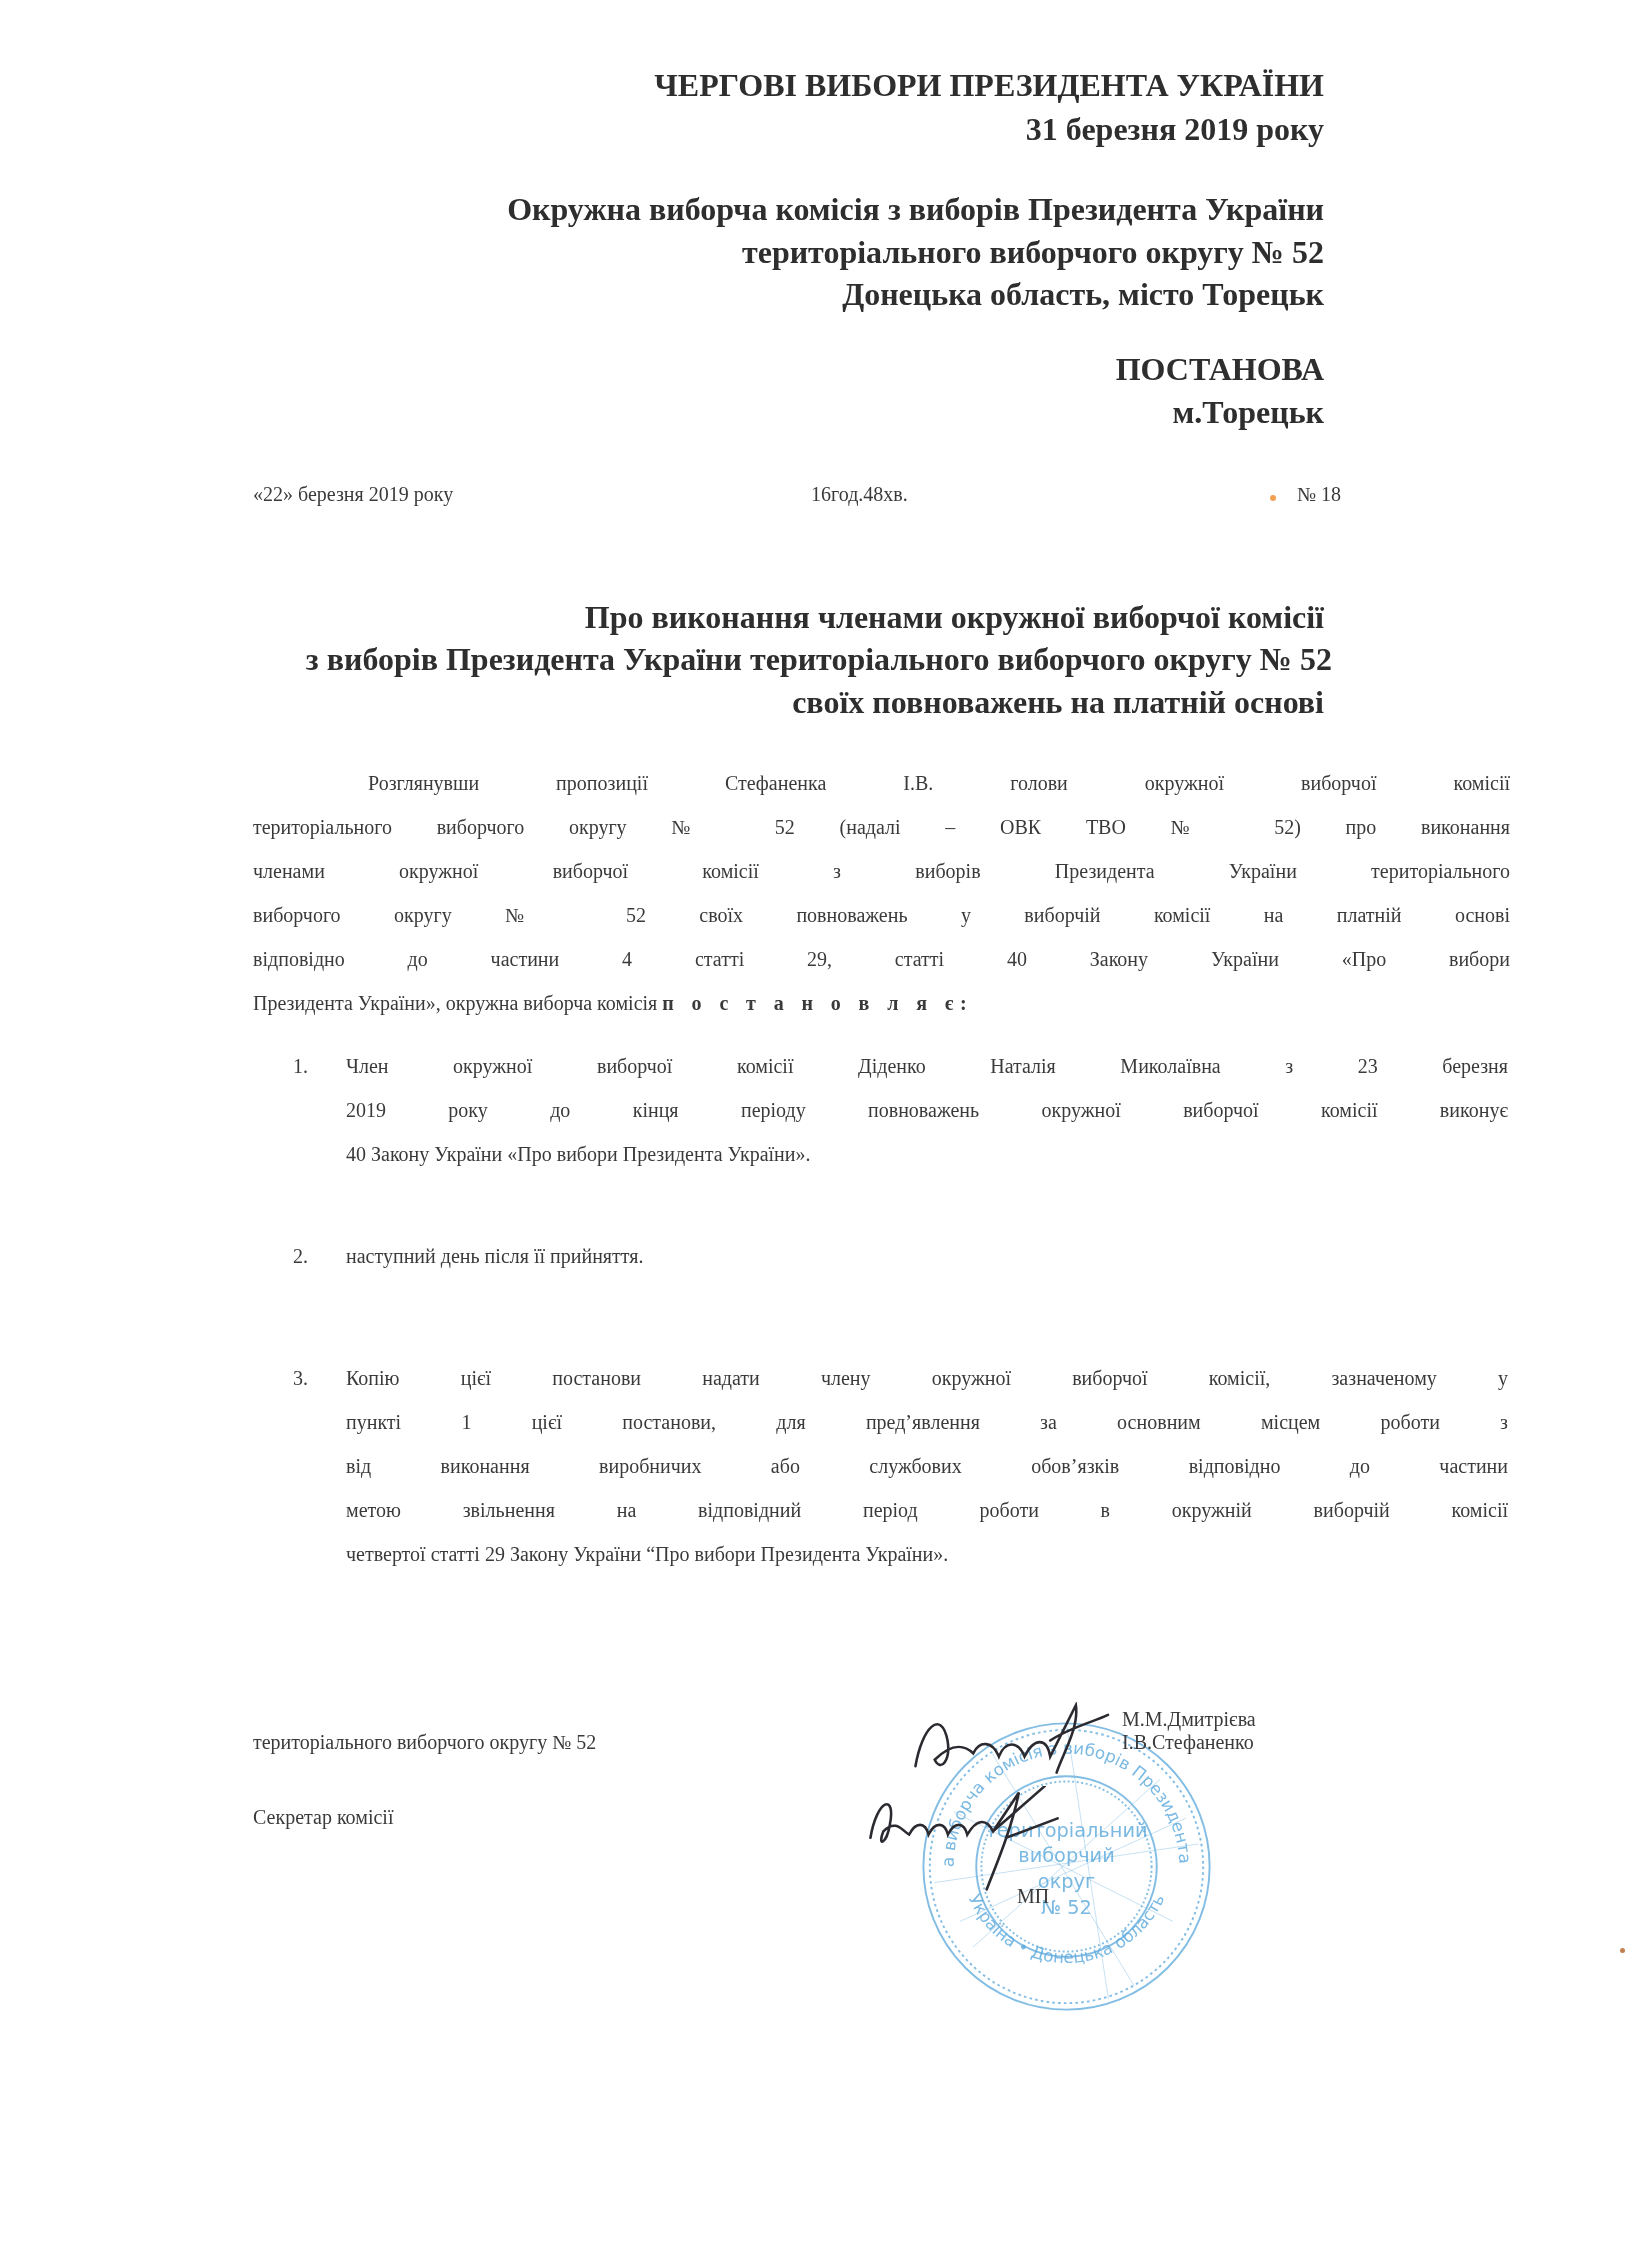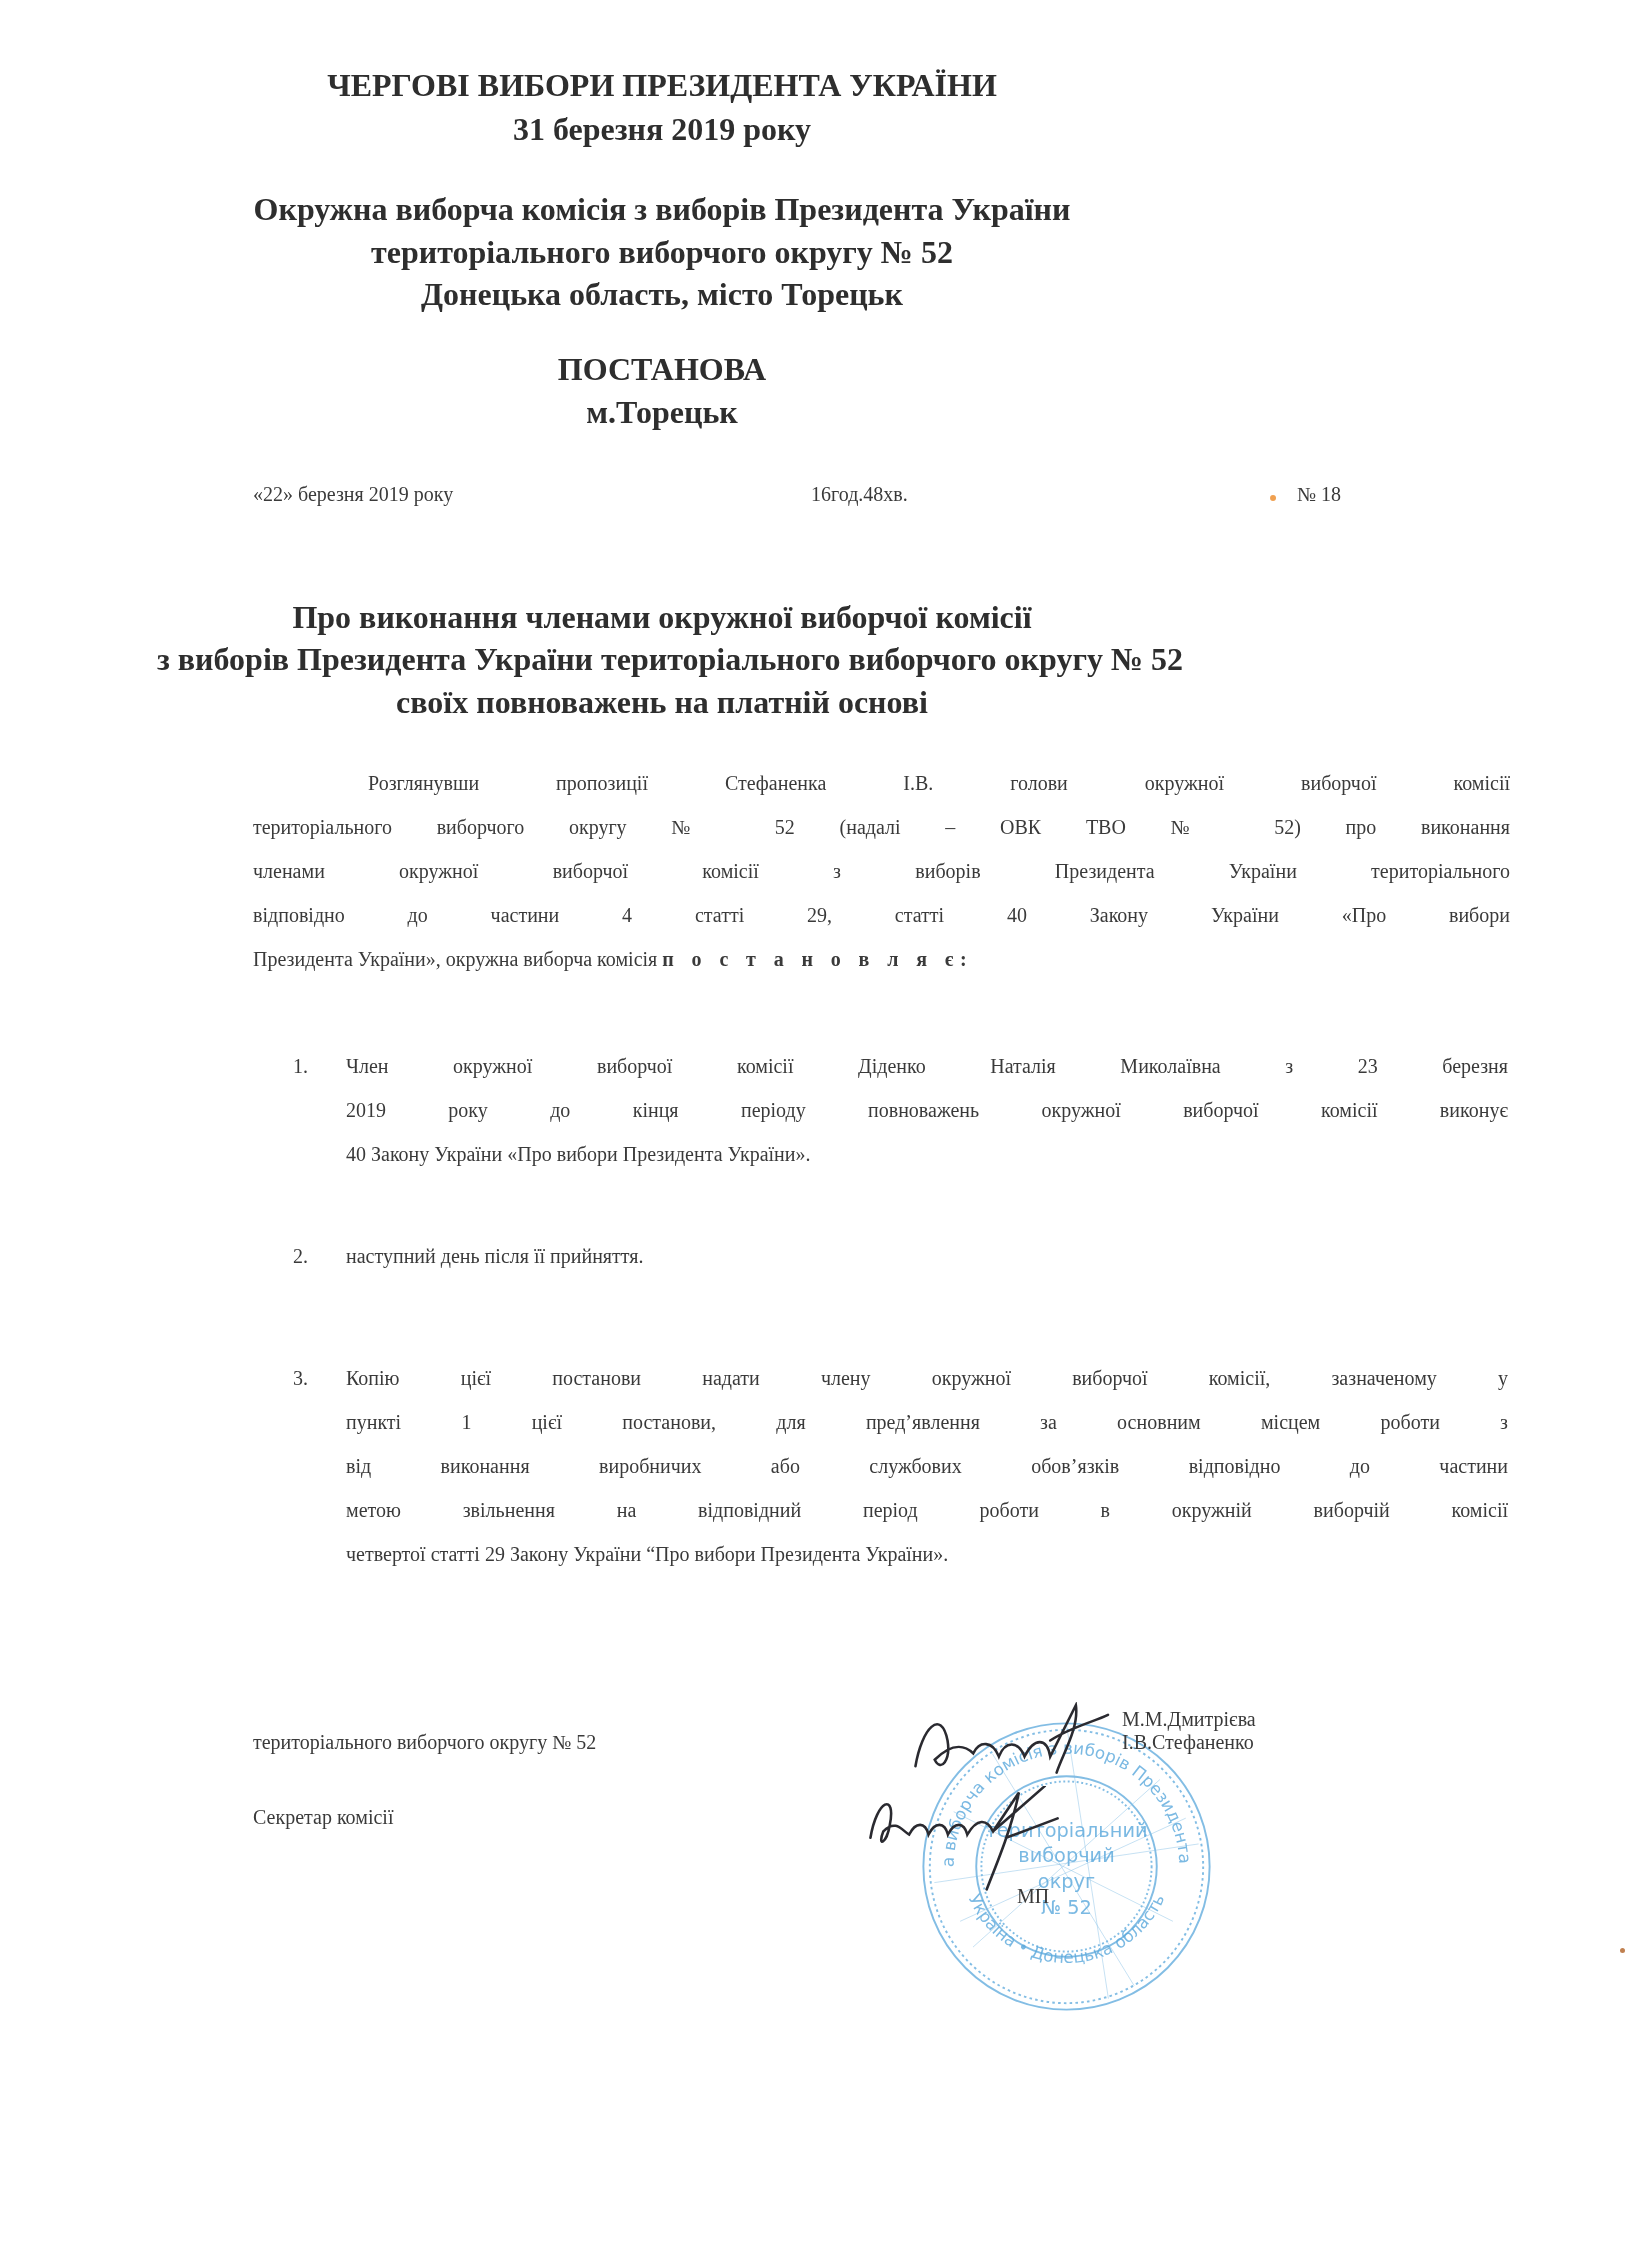--- a/index.html
+++ b/index.html
@@ -3,21 +3,21 @@
 <meta charset="utf-8">
 <style>
   html, body { margin: 0; padding: 0; background: #ffffff; }
   body {
     width: 1644px; height: 2261px; position: relative; overflow: hidden;
     font-family: "Liberation Serif", "DejaVu Serif", serif;
     color: #3a3a3a;
   }
   .page { position: absolute; left: 0; top: 0; width: 1644px; height: 2261px; }
   .abs { position: absolute; }
-  .center { left: 0; width: 1324px; text-align: center; }
+  .center { left: 0; width: 1324px; text-align: right; }
   .hdr { font-weight: bold; font-size: 32px; line-height: 43px; color: #2e2e2e; }
   .t { font-size: 20px; line-height: 44px; }
   .jline { display: block; text-align: justify; text-align-last: justify; white-space: nowrap; }
   .jline.last { text-align-last: left; }
   .spaced { font-weight: bold; letter-spacing: 6.4px; }
   .num { position: absolute; left: 0; top: 0; }
   .item { position: absolute; left: 293px; width: 1215px; }
   .item .body { margin-left: 53px; }
   .stamp { position: absolute; left: 915px; top: 1715px; width: 303px; height: 303px; }
   .sig { position: absolute; }
@@ -44,20 +44,21 @@
   <div class="abs t" style="top:472px; left:1297px;">№ 18</div>
 
   <div class="abs center hdr" style="top:596px;">Про  виконання членами окружної виборчої комісії</div>
   <div class="abs center hdr" style="top:638px;padding-left:8px;">з виборів Президента України територіального виборчого округу № 52</div>
   <div class="abs center hdr" style="top:681px;">своїх повноважень на платній основі</div>
 
   <div class="abs t" style="top:753px; left:253px; width:1257px;">
     <span class="jline" style="padding-left:115px;margin-top:8px;">Розглянувши пропозиції Стефаненка І.В. голови окружної виборчої комісії</span>
     <span class="jline">територіального виборчого округу № 52 (надалі – ОВК ТВО № 52) про виконання</span>
     <span class="jline">членами окружної виборчої комісії з виборів Президента України територіального</span>
+    <span class="jline">виборчого округу № 52 своїх повноважень у виборчій комісії на платній основі</span>
     <span class="jline">відповідно до частини 4 статті 29, статті 40 Закону України «Про вибори</span>
     <span class="jline last"><span>Президента України», окружна виборча комісія</span> <span class="spaced">п о с т а н о в л я є:</span></span>
   </div>
 
   <div class="item t" style="top:1044px;">
     <span class="num">1.</span>
     <div class="body">
       <span class="jline">Член окружної виборчої комісії Діденко Наталія Миколаївна з 23 березня</span>
       <span class="jline">2019 року до кінця періоду повноважень окружної виборчої комісії виконує</span>
       <span class="jline last">40 Закону України «Про вибори Президента України».</span>

